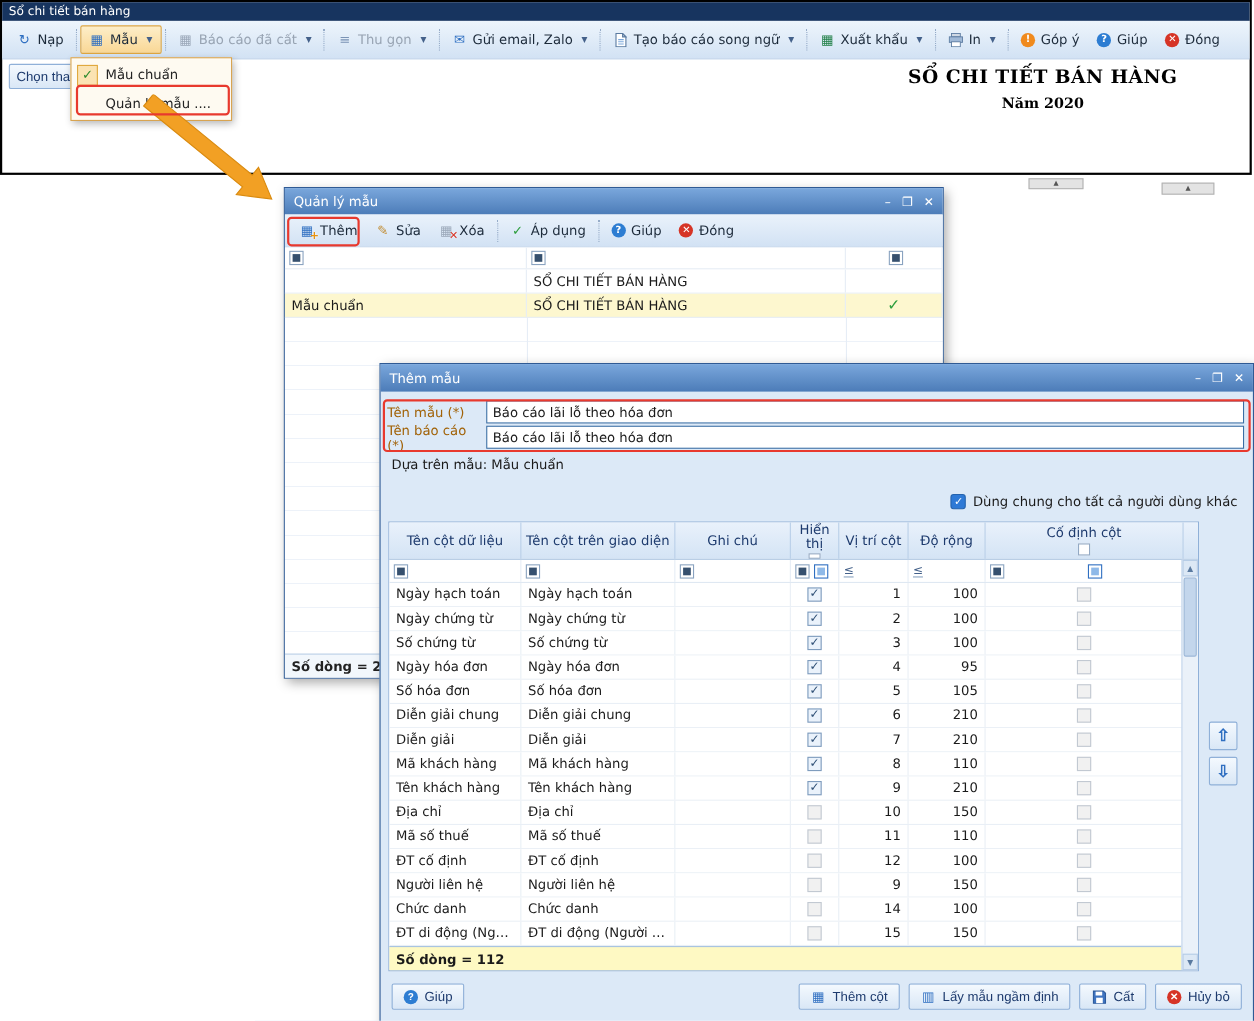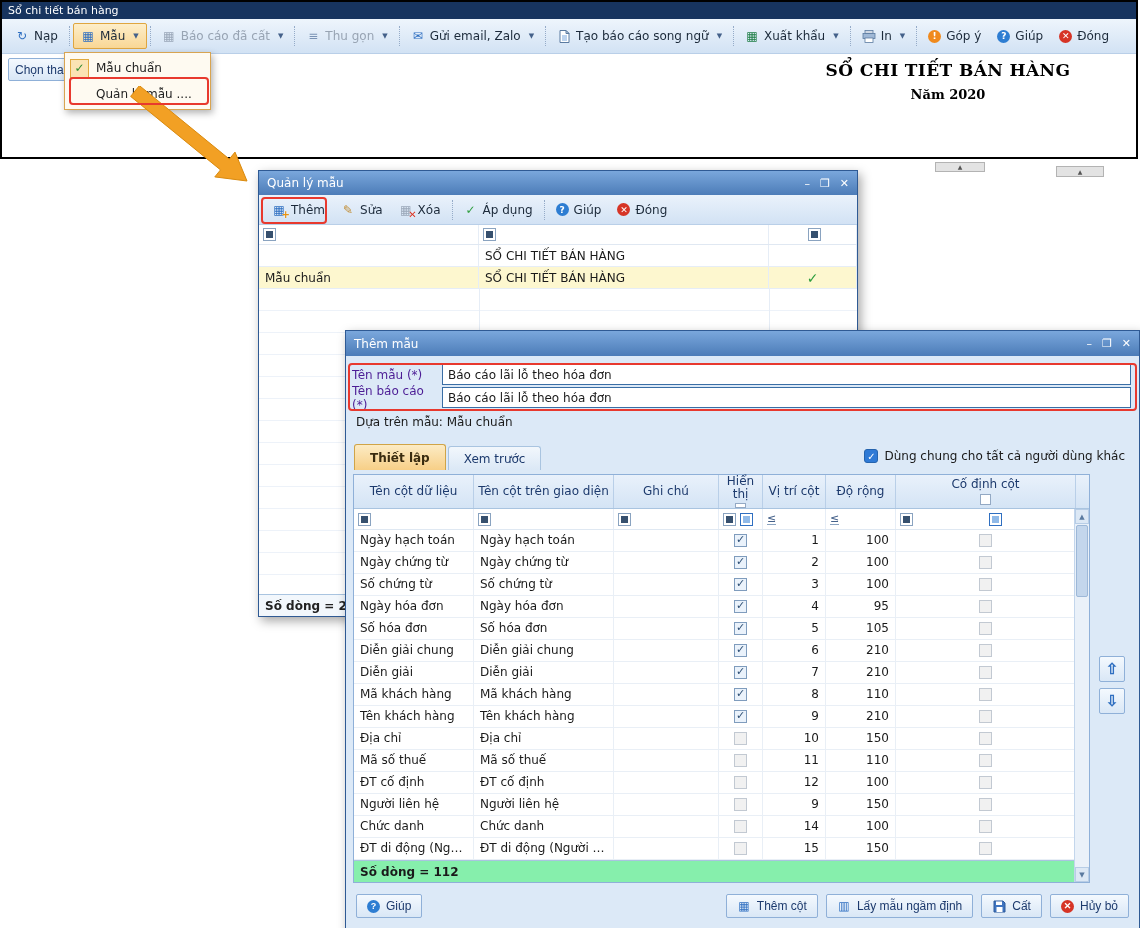--- a/index.html
+++ b/index.html
@@ -71,42 +71,42 @@
   .c1{width:220px;min-width:220px}.c2{width:290px;min-width:290px}.c3{width:88px;min-width:88px;justify-content:center}
   .green-check{color:var(--check-green,#2e9e3e);font-weight:bold;font-size:14px}
   .m-empty{position:relative;flex:1;background:repeating-linear-gradient(to bottom,#fff 0 21px,#edf2f9 21px 22px)}
   .m-empty .vline{position:absolute;top:0;bottom:0;width:1px;background:#e6edf6}
   #manage-status{height:22px;border-top:1px solid #a9c4e0;background:#f2f7fc;display:flex;align-items:center;padding:0 6px;font-weight:bold;font-size:12px;color:#222}
 
   
   #add-window{left:345px;top:330px;width:795px;height:702px;z-index:20}
   #add-fields{position:absolute;left:6px;top:33px;right:6px}
   .field-row{display:flex;align-items:center;height:21px;margin-bottom:2px}
-  .field-label{width:90px;min-width:90px;font-size:12px;color:#4c1d95}
+  .field-label{width:90px;min-width:90px;font-size:12px;color:#a16207}
   .field-input{flex:1;height:21px;border:1px solid #3a6ea5;background:#fff;font-size:12px;padding:0 5px;font-family:inherit;color:#1a1a1a;margin-right:2px}
   #based-on{position:absolute;left:10px;top:84px;font-size:12px}
   #tabbar{position:absolute;left:8px;top:113px;display:flex;align-items:flex-end;gap:2px}
   .tab{height:26px;display:flex;align-items:center;padding:0 15px;border:1px solid #a9c4e0;border-bottom:none;border-radius:3px 3px 0 0;font-size:12px}
   .tab.active{background:linear-gradient(#fcebc4,#f7cf87);border-color:#d0a447;color:#3a2c10;font-weight:bold}
   .tab.inactive{height:24px;background:linear-gradient(#f2f7fc,#dbe8f6);color:#1d3a6d}
   #share-box{position:absolute;right:14px;top:118px;display:flex;align-items:center;gap:6px;font-size:12px;color:#1a1a1a}
 
   #col-grid{position:absolute;left:7px;top:143px;width:737px;height:409px;background:#fff;border:1px solid #8fb0d8}
   .g-head{display:flex;height:34px;background:linear-gradient(#e9f1fb,#d4e4f5);border-bottom:1px solid #a9c4e0;color:#1d3a6d}
   .g-hcell{display:flex;flex-direction:column;align-items:center;justify-content:center;gap:2px;border-right:1px solid #b9cfe8;font-size:12px;text-align:center;line-height:1.1;padding:0 2px}
   .hcb{width:11px;height:11px;border:1px solid #93a9c4;background:#fff}
   .g-filter{display:flex;height:21px;border-bottom:1px solid #dfe8f2;background:#fff}
   .g-fcell{display:flex;align-items:center;gap:4px;padding-left:4px;border-right:1px solid #e6edf6}
   .g-row{display:flex;height:22px;border-bottom:1px solid #e9eff6;background:#fff}
   .g-cell{display:flex;align-items:center;padding:0 6px;border-right:1px solid #e9eff6;overflow:hidden;white-space:nowrap;text-overflow:ellipsis;font-size:12px;display:block;line-height:21px}
   .g-cell.center{display:flex;justify-content:center;line-height:normal}
   .g-cell.num{text-align:right}
   .w1{width:120px;min-width:120px}.w2{width:140px;min-width:140px}.w3{width:105px;min-width:105px}
   .w4{width:44px;min-width:44px}.w5{width:63px;min-width:63px}.w6{width:70px;min-width:70px}.w7{width:180px;min-width:180px}
-  #grid-status{position:absolute;left:0;right:15px;bottom:0;height:22px;border-top:1px solid #a9c4e0;background:#86efac;display:flex;align-items:center;padding:0 6px;font-weight:bold;font-size:12px}
+  #grid-status{position:absolute;left:0;right:15px;bottom:0;height:22px;border-top:1px solid #a9c4e0;background:#fef9c3;display:flex;align-items:center;padding:0 6px;font-weight:bold;font-size:12px}
   #vscroll{position:absolute;right:0;top:34px;bottom:0;width:15px;background:#eaf1f9;border-left:1px solid #c3d6ec;display:flex;flex-direction:column}
   .sc-btn{height:15px;display:flex;align-items:center;justify-content:center;font-size:7px;color:#5a7aa0;background:#dce8f5;border:1px solid #b7cde6}
   #vthumb{margin:1px;height:72px;background:#c3d6ec;border:1px solid #9db8d8;border-radius:2px}
   .sc-fill{flex:1}
   .move-btn{position:absolute;left:753px;width:26px;height:26px;justify-content:center;font-size:15px;font-weight:bold;color:#2f6fc1;padding:0}
   #move-up{top:325px}#move-down{top:357px}
   #add-footer{position:absolute;left:0;right:0;top:560px;height:30px;display:flex;align-items:center;padding:0 10px;gap:8px}
   #add-footer .spacer{flex:1}
 
   .svgic{display:inline-block;vertical-align:middle}
@@ -311,28 +311,20 @@
       <input class="field-input" value="Báo cáo lãi lỗ theo hóa đơn" style="">
     </div>
     <div class="field-row">
       <span class="field-label">Tên báo cáo (*)</span>
       <input class="field-input" value="Báo cáo lãi lỗ theo hóa đơn" style="">
     </div>
   </div>
 
   <div id="based-on">Dựa trên mẫu: Mẫu chuẩn</div>
 
-  <div id="tabbar">
-    <div class="tab active">
-        <span>Thiết lập</span>
-      </div>
-    <div class="tab inactive">
-        <span>Xem trước</span>
-      </div>
-  </div>
 
   <div id="share-box">
     <span class="cb-blue">✓</span>
     <span>Dùng chung cho tất cả người dùng khác</span>
   </div>
 
   <div id="col-grid">
     <div class="g-head">
       <div class="g-hcell w1">
           <span>Tên cột dữ liệu</span>

